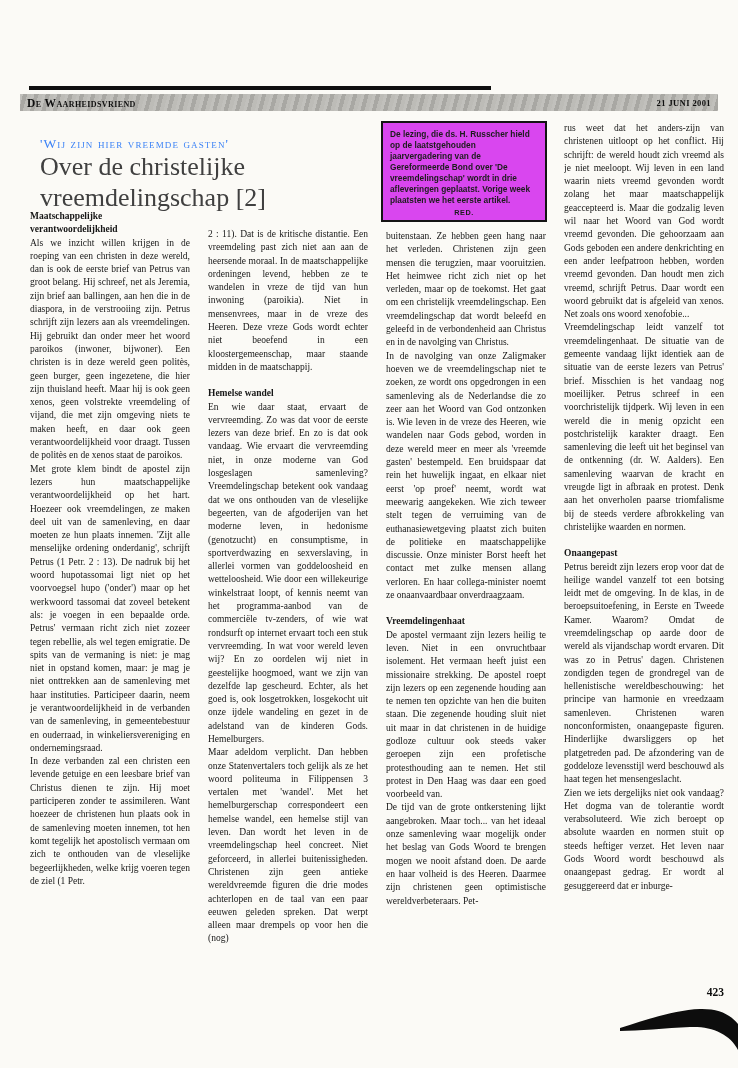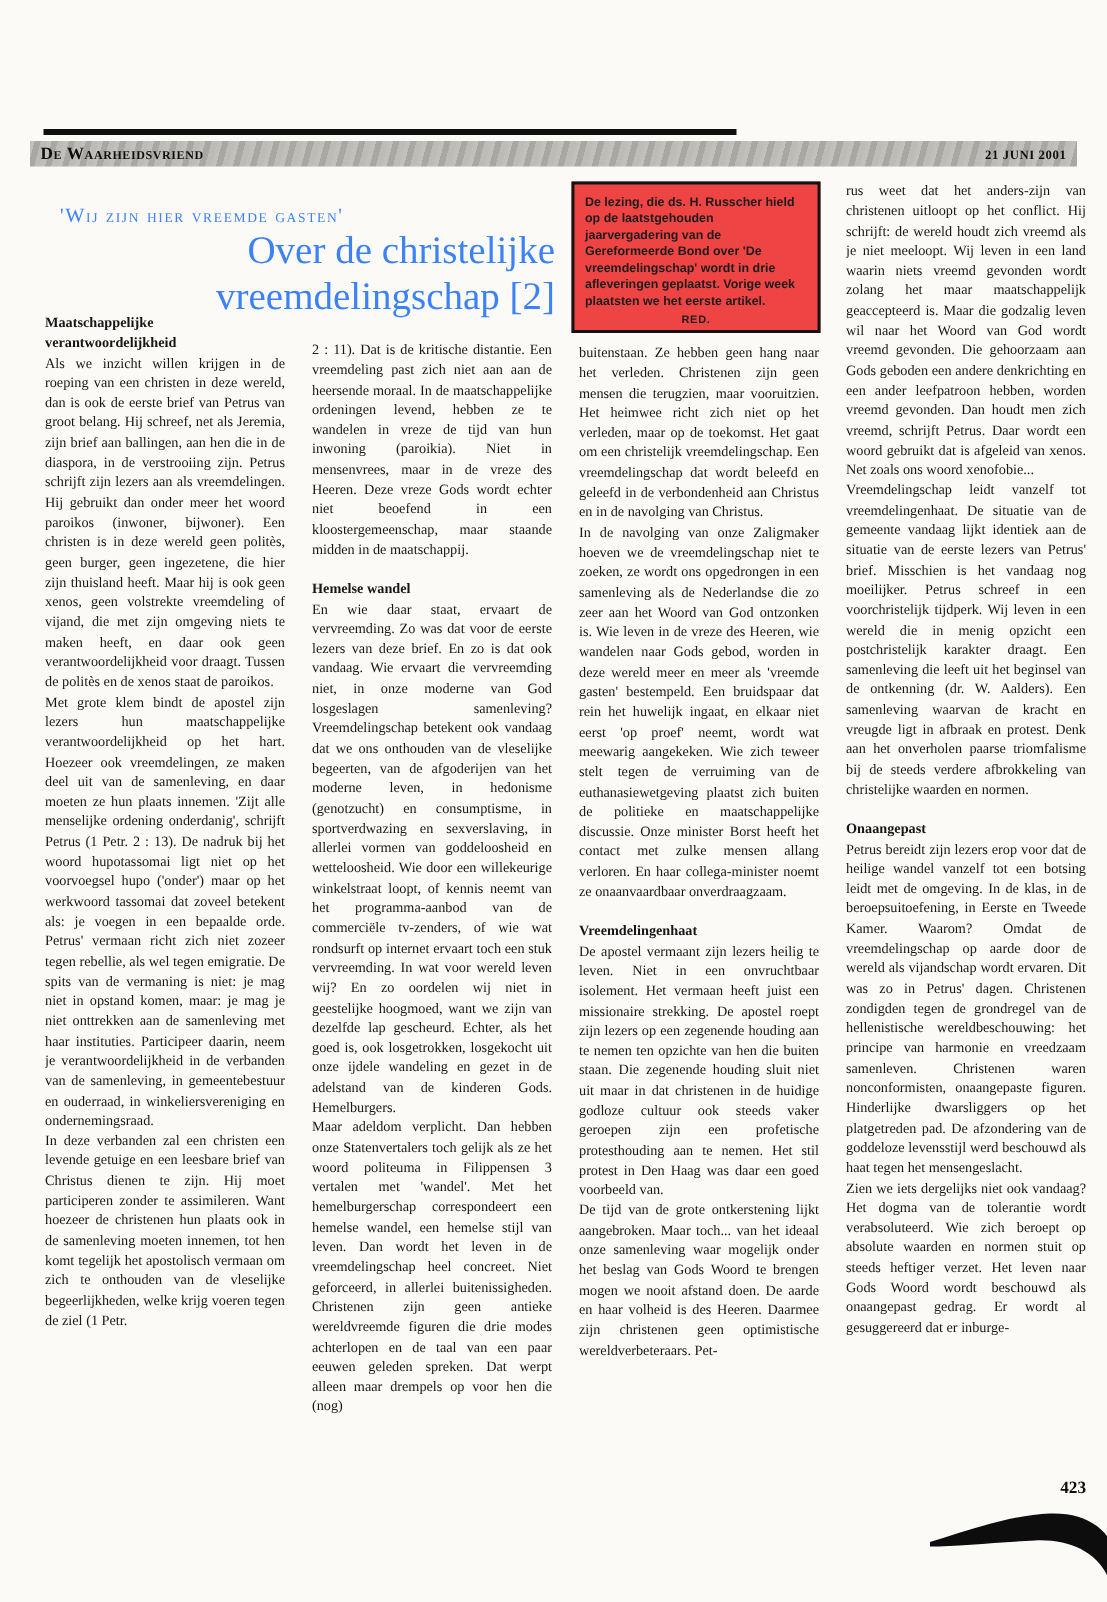--- a/index.html
+++ b/index.html
@@ -16,27 +16,27 @@
     display:flex; justify-content:space-between; align-items:center;
     padding:0 7px; box-sizing:border-box;
   }
   .masthead { font-variant:small-caps; font-weight:bold; font-size:11.5px; letter-spacing:.4px; color:#0e0e0e; }
   .issue-date { text-transform:uppercase; font-weight:bold; font-size:8.5px; letter-spacing:.4px; color:#0e0e0e; }
   .kicker {
     position:absolute; left:40px; top:136px; width:330px; text-align:left;
     font-variant:small-caps; font-size:13.5px; letter-spacing:1.1px; color:#3b82f6;
   }
   .title {
-    position:absolute; left:40px; top:151px; width:330px; text-align:right;
-    font-size:26px; line-height:31px; color:#3b82f6;
+    position:absolute; left:40px; top:151px; width:330px; text-align:left;
+    font-size:26px; line-height:31px; color:#404040;
   }
   .editor-box {
     position:absolute; left:381px; top:121px; width:166px; height:101px;
     border:2px solid #141414; box-sizing:border-box; padding:6px 7px 4px 7px;
-    background:#ef4444;
+    background:#d946ef;
     font-family:"Liberation Sans", sans-serif; font-size:8.3px; line-height:11px;
     font-weight:bold; color:#1c1c1c; text-align:left;
   }
   .editor-box .sig { text-align:center; text-transform:uppercase; font-size:7.3px; letter-spacing:.5px; margin-top:1px; }
   .column {
     position:absolute; width:160px; text-align:justify;
     font-size:9.5px; line-height:13.3px; hyphens:auto; -webkit-hyphens:auto;
     overflow:hidden; color:#161616;
   }
   .col-0 { left:30px;  top:210px; height:788px; }

